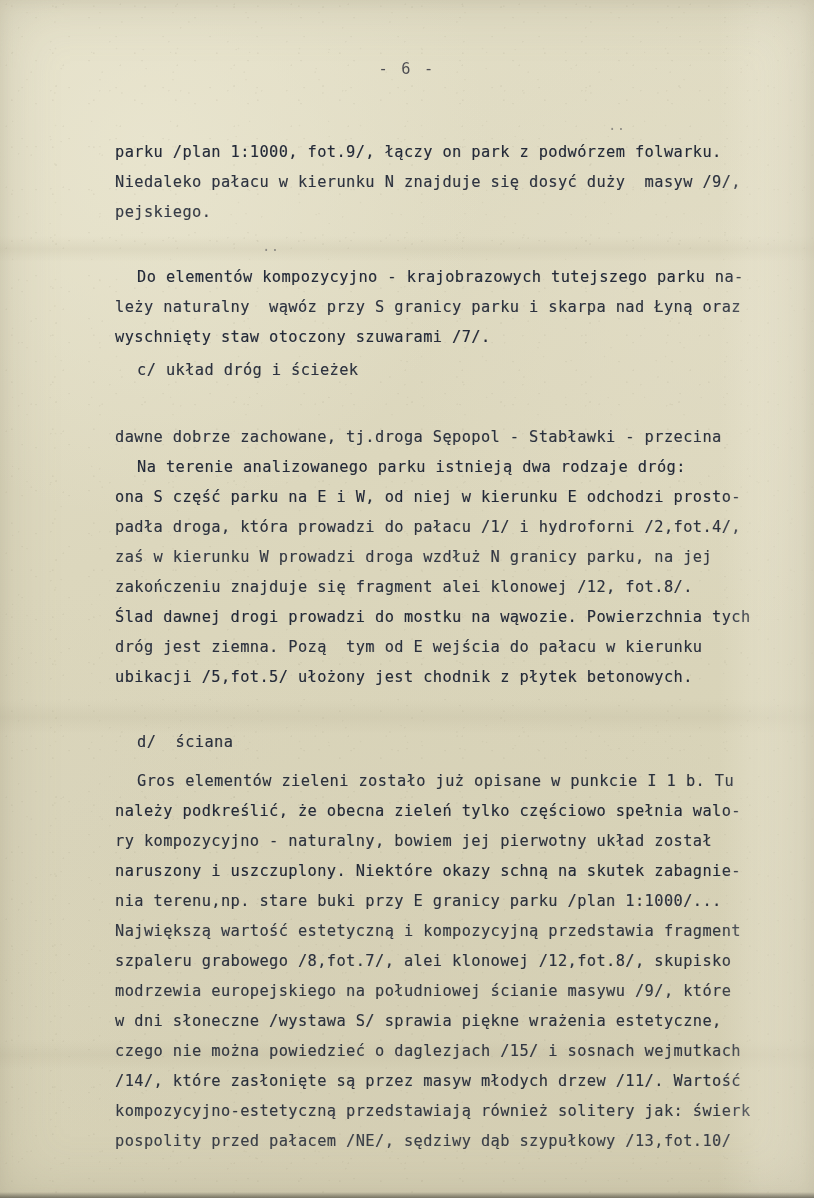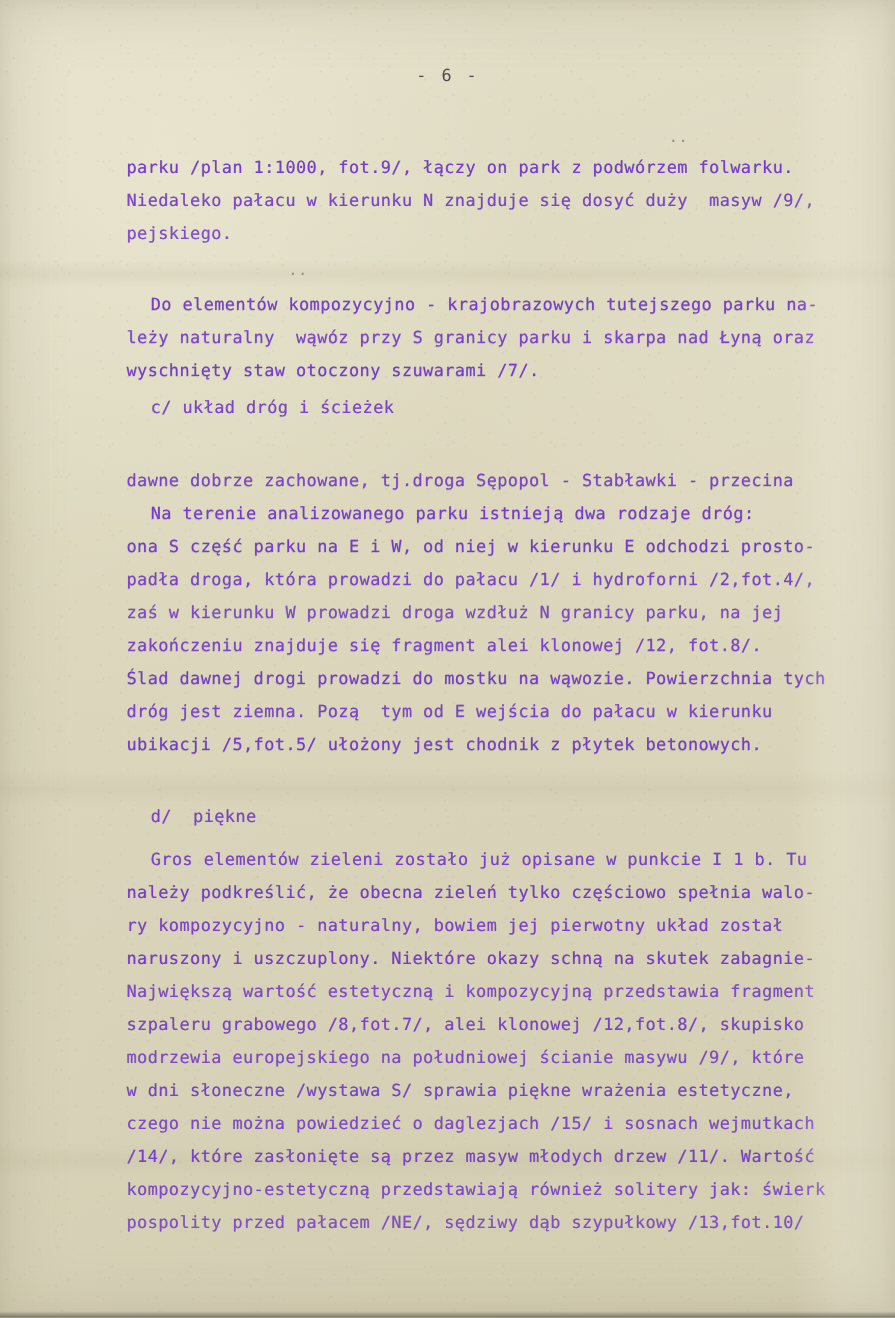--- a/index.html
+++ b/index.html
@@ -113,21 +113,21 @@
   .block {
     position: absolute;
     left: 115px;
     width: 668px;
   }
 
   .line {
     height: 30px;
     line-height: 30px;
     white-space: pre;
-    color: #6d28d9;
+    color: #0f172a;
     text-shadow:
       0.35px 0 0 rgba(76,76,82,0.42),
       -0.3px 0.3px 0 rgba(95,95,100,0.26);
   }
   .ink-90 { opacity: 0.90; }
   .ink-86 { opacity: 0.86; }
   .ink-82 { opacity: 0.82; }
   .ink-78 { opacity: 0.78; }
 
   .indent { padding-left: 22px; }
@@ -190,28 +190,29 @@
       <div class="line ink-90">ona S część parku na E i W, od niej w kierunku E odchodzi prosto-</div>
       <div class="line ink-86">padła droga, która prowadzi do pałacu /1/ i hydroforni /2,fot.4/,</div>
       <div class="line ink-82">zaś w kierunku W prowadzi droga wzdłuż N granicy parku, na jej</div>
       <div class="line ink-86">zakończeniu znajduje się fragment alei klonowej /12, fot.8/.</div>
       <div class="line ink-90">Ślad dawnej drogi prowadzi do mostku na wąwozie. Powierzchnia tych</div>
       <div class="line ink-86">dróg jest ziemna. Pozą  tym od E wejścia do pałacu w kierunku</div>
       <div class="line ink-90">ubikacji /5,fot.5/ ułożony jest chodnik z płytek betonowych.</div>
     </div>
 
     <div class="block" style="top:727px;">
-      <div class="line ink-86 indent">d/  piękne</div>
+      <div class="line ink-86 indent">d/  ściana</div>
     </div>
 
     <div class="block" style="top:766px;">
       <div class="line ink-86 indent">Gros elementów zieleni zostało już opisane w punkcie I 1 b. Tu</div>
       <div class="line ink-90">należy podkreślić, że obecna zieleń tylko częściowo spełnia walo-</div>
       <div class="line ink-86">ry kompozycyjno - naturalny, bowiem jej pierwotny układ został</div>
       <div class="line ink-90">naruszony i uszczuplony. Niektóre okazy schną na skutek zabagnie-</div>
+      <div class="line ink-86">nia terenu,np. stare buki przy E granicy parku /plan 1:1000/...</div>
       <div class="line ink-82">Największą wartość estetyczną i kompozycyjną przedstawia fragment</div>
       <div class="line ink-86">szpaleru grabowego /8,fot.7/, alei klonowej /12,fot.8/, skupisko</div>
       <div class="line ink-82">modrzewia europejskiego na południowej ścianie masywu /9/, które</div>
       <div class="line ink-86">w dni słoneczne /wystawa S/ sprawia piękne wrażenia estetyczne,</div>
       <div class="line ink-82">czego nie można powiedzieć o daglezjach /15/ i sosnach wejmutkach</div>
       <div class="line ink-86">/14/, które zasłonięte są przez masyw młodych drzew /11/. Wartość</div>
       <div class="line ink-82">kompozycyjno-estetyczną przedstawiają również solitery jak: świerk</div>
       <div class="line ink-78">pospolity przed pałacem /NE/, sędziwy dąb szypułkowy /13,fot.10/</div>
     </div>
 

